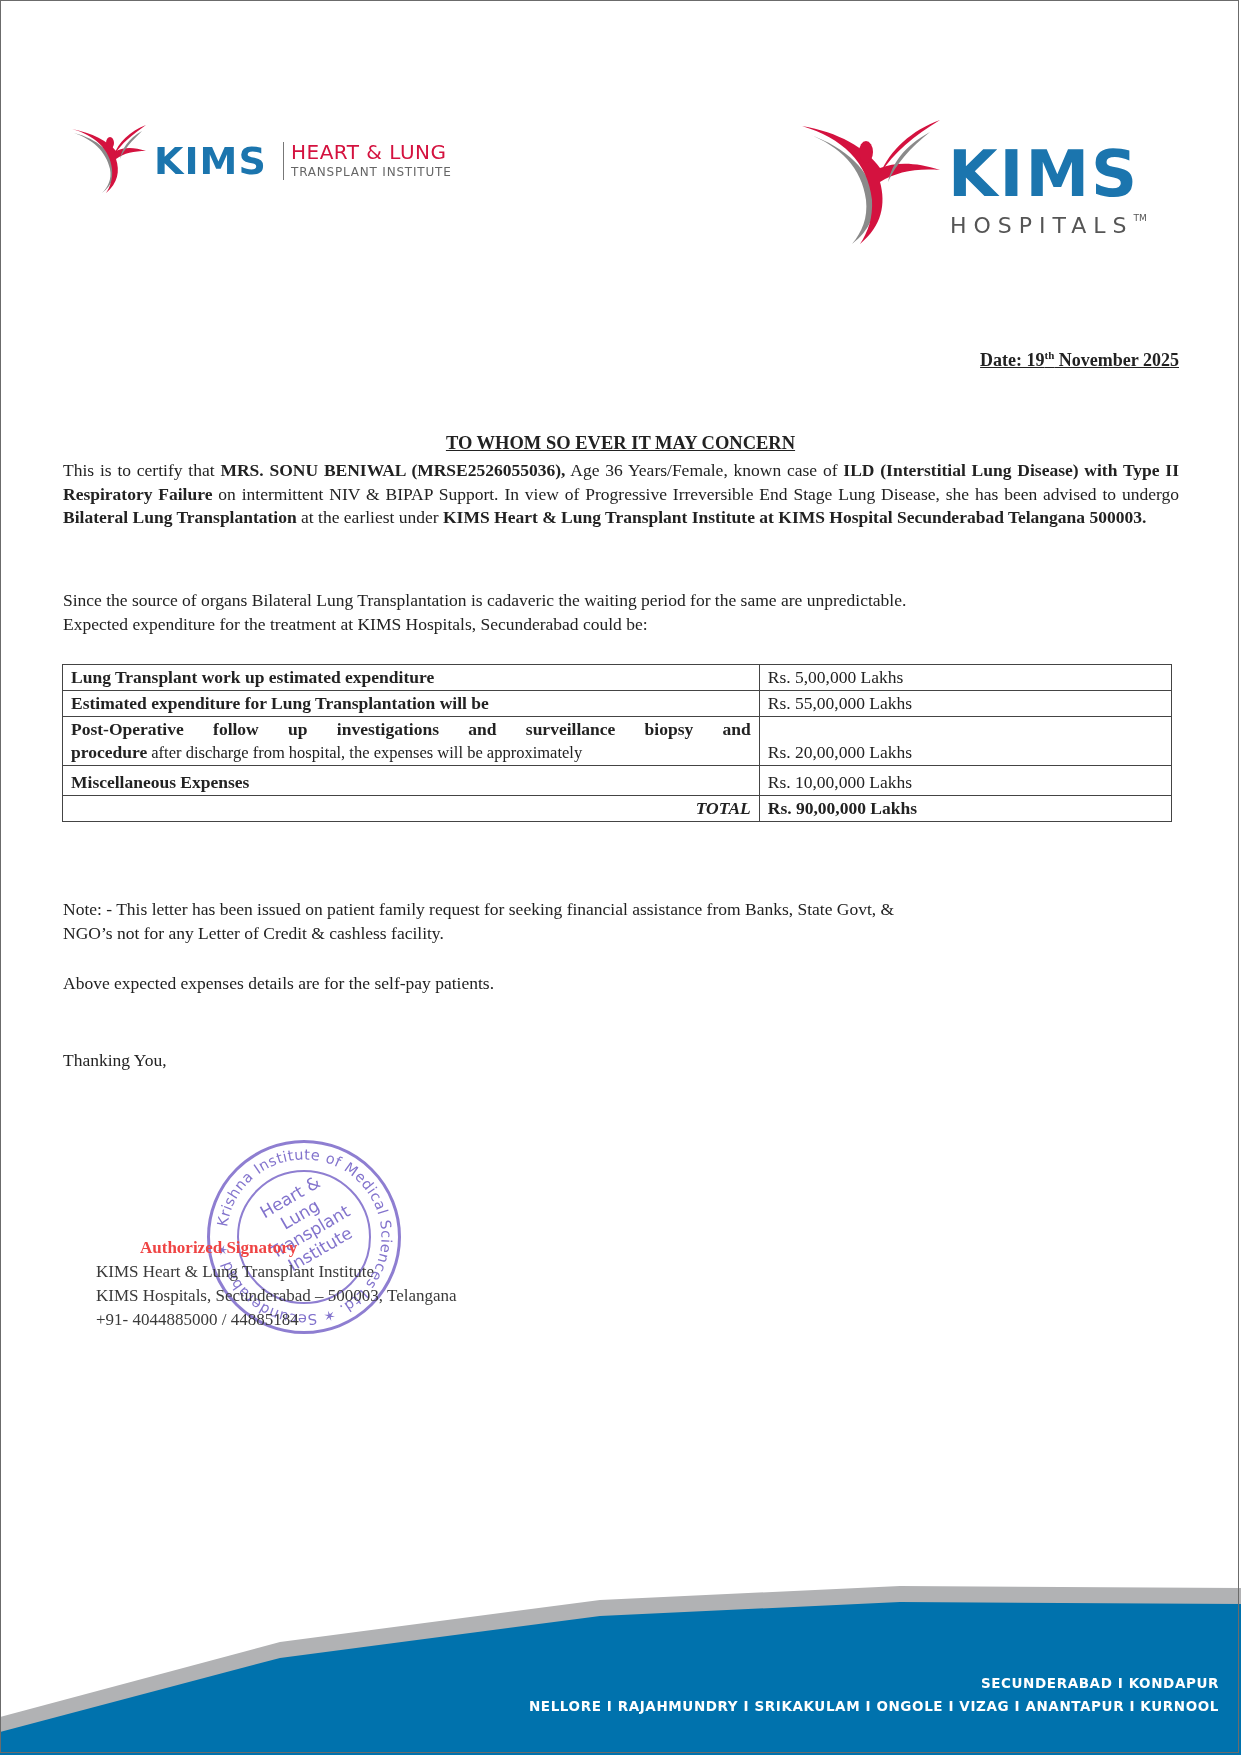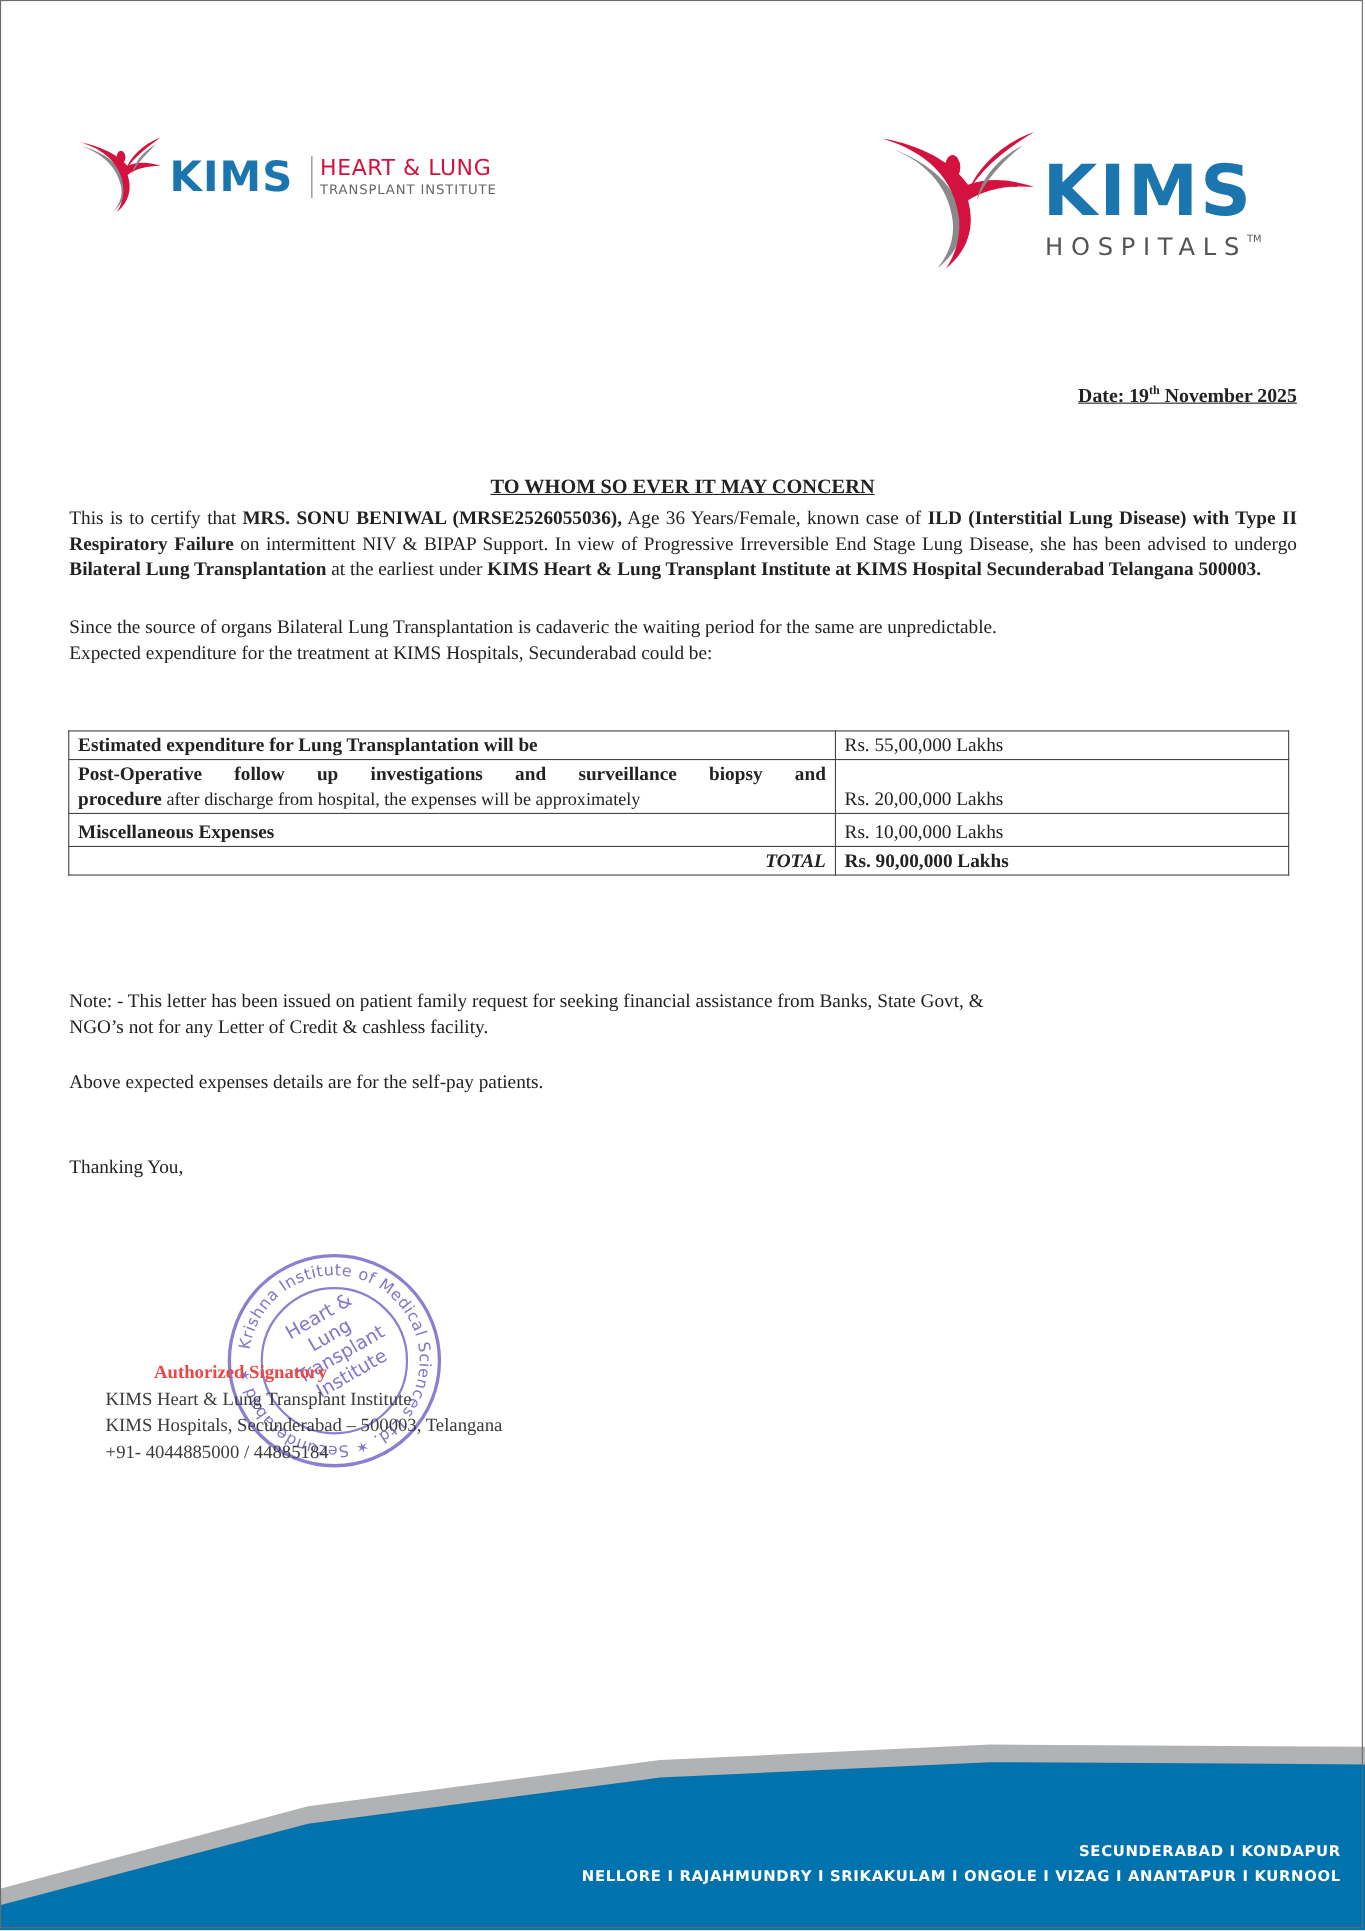--- a/index.html
+++ b/index.html
@@ -22,21 +22,21 @@
   .logo-right { position: absolute; left: 800px; top: 115px; width: 370px; height: 140px; }
   .logo-right .kims { position: absolute; left: 148px; top: 22px; font-family: "DejaVu Sans", sans-serif; font-weight: bold; font-size: 64px; color: #1b75ae; letter-spacing: 2px; }
   .logo-right .hosp { position: absolute; left: 150px; top: 98px; font-family: "DejaVu Sans", sans-serif; font-size: 22px; color: #555; letter-spacing: 7px; }
   .logo-right .tm { font-size: 9px; letter-spacing: 0; vertical-align: top; }
 
   .date { position: absolute; right: 62px; top: 349px; font-size: 18px; font-weight: bold; text-decoration: underline; color: #222; }
   .date sup { font-size: 11px; }
   .title { position: absolute; left: 0; width: 1241px; top: 405px; text-align: center; font-size: 18.5px; font-weight: bold; text-decoration: underline; margin-top: 28px; }
   .para { position: absolute; left: 63px; width: 1116px; font-size: 17.5px; line-height: 23.5px; text-align: justify; }
   .p1 { top: 459px; }
-  .p2 { top: 558px; text-align: left; }
+  .p2 { top: 589px; text-align: left; }
   .note { top: 898px; text-align: left; }
   .selfpay { top: 972px; text-align: left; }
   .thanks { top: 1049px; text-align: left; }
 
   table.exp { position: absolute; left: 62px; top: 664px; width: 1110px; border-collapse: collapse; font-size: 17.5px; }
   table.exp td { border: 1px solid #444; padding: 1px 8px; line-height: 23px; vertical-align: bottom; }
   table.exp td.desc { width: 688px; }
   table.exp td.amt { width: 400px; }
   .b { font-weight: bold; }
   .total-label { text-align: right; font-weight: bold; font-style: italic; }
@@ -92,20 +92,24 @@
 
 <div class="para p1"><span>This is to certify that </span><span class="b">MRS. SONU BENIWAL (MRSE2526055036),</span><span> Age 36 Years/Female, known case of </span><span class="b">ILD (Interstitial Lung Disease) with Type II Respiratory Failure</span><span> on intermittent NIV &amp; BIPAP Support. In view of Progressive Irreversible End Stage Lung Disease, she has been advised to undergo </span><span class="b">Bilateral Lung Transplantation</span><span> at the earliest under </span><span class="b">KIMS Heart &amp; Lung Transplant Institute at KIMS Hospital Secunderabad Telangana 500003.</span></div>
 
 <div class="para p2">
   <div>Since the source of organs Bilateral Lung Transplantation is cadaveric the waiting period for the same are unpredictable.</div>
   <div>Expected expenditure for the treatment at KIMS Hospitals, Secunderabad could be:</div>
 </div>
 
 <table class="exp">
   <tbody>
+      <tr>
+    <td class="desc b">Lung Transplant work up estimated expenditure</td>
+    <td class="amt">Rs. 5,00,000 Lakhs</td>
+  </tr>
   <tr>
     <td class="desc b">Estimated expenditure for Lung Transplantation will be</td>
     <td class="amt">Rs. 55,00,000 Lakhs</td>
   </tr>
   <tr>
     <td class="desc">
       <span class="b post-line1">Post-Operative follow up investigations and surveillance biopsy and</span><span class="b">procedure</span><span style="font-size:16.5px;"> after discharge from hospital, the expenses will be approximately</span>
     </td>
     <td class="amt">Rs. 20,00,000 Lakhs</td>
   </tr>

